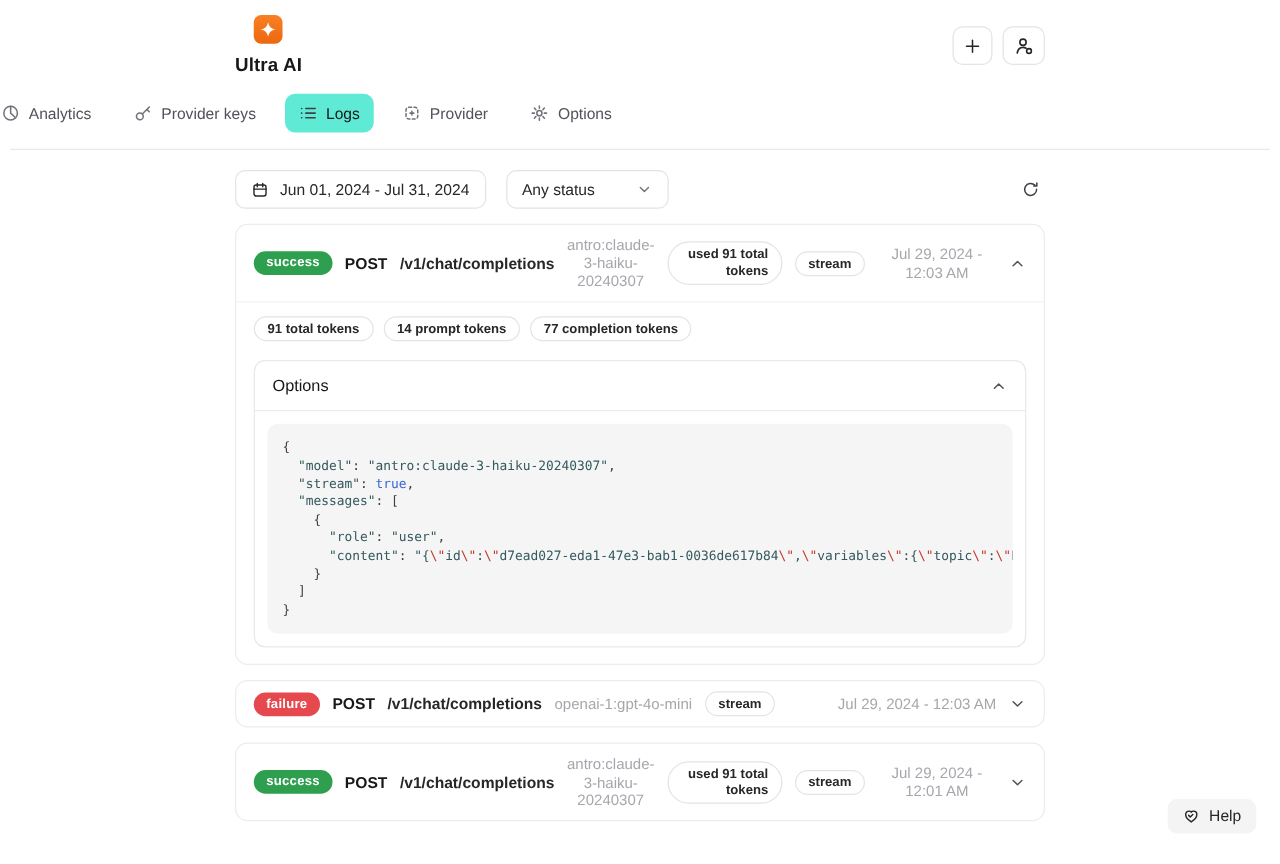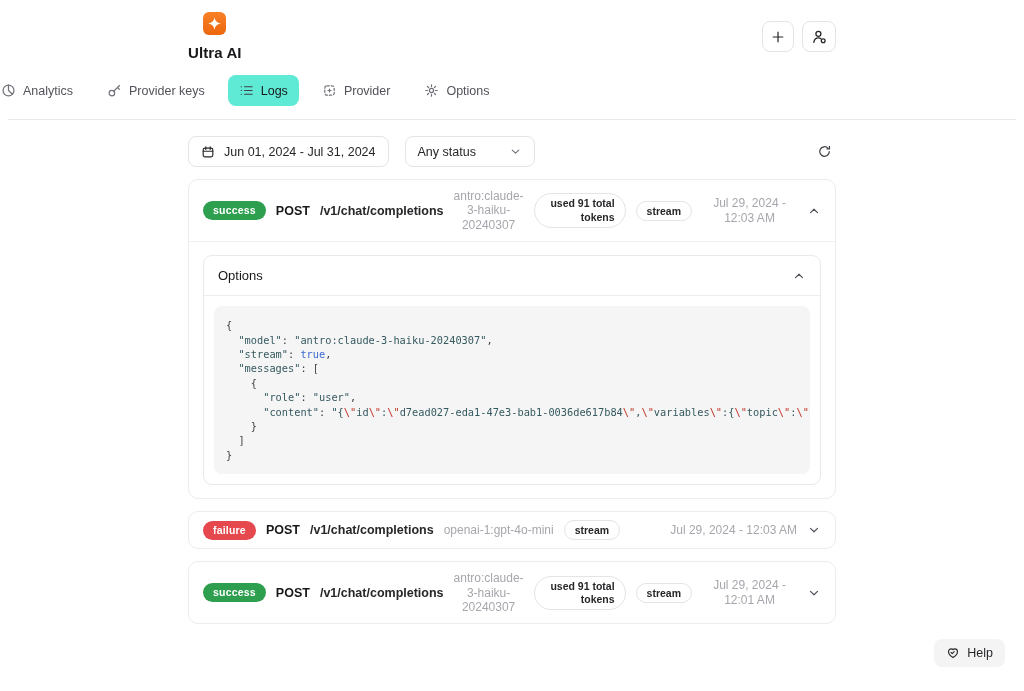--- a/index.html
+++ b/index.html
@@ -224,20 +224,25 @@
       <span class="pill usage">used 91 total tokens</span>
       <span class="pill">stream</span>
       <span class="time wrap">Jul 29, 2024 - 12:03 AM</span>
       <span class="chev">
         <svg width="14" height="14" viewBox="0 0 16 16" fill="none" stroke="currentColor" stroke-width="1.4" stroke-linecap="round" stroke-linejoin="round">
             <path d="M4 9.8l4-3.8 4 3.8"></path>
           </svg>
       </span>
     </div>
 
+    <div class="token-row">
+      <span class="pill">91 total tokens</span>
+      <span class="pill">14 prompt tokens</span>
+      <span class="pill">77 completion tokens</span>
+    </div>
 
 
     <div class="inner-card">
       <div class="inner-head">
         <span>Options</span>
         <span class="chev">
           <svg width="14" height="14" viewBox="0 0 16 16" fill="none" stroke="currentColor" stroke-width="1.4" stroke-linecap="round" stroke-linejoin="round">
               <path d="M4 9.8l4-3.8 4 3.8"></path>
             </svg>
         </span>

